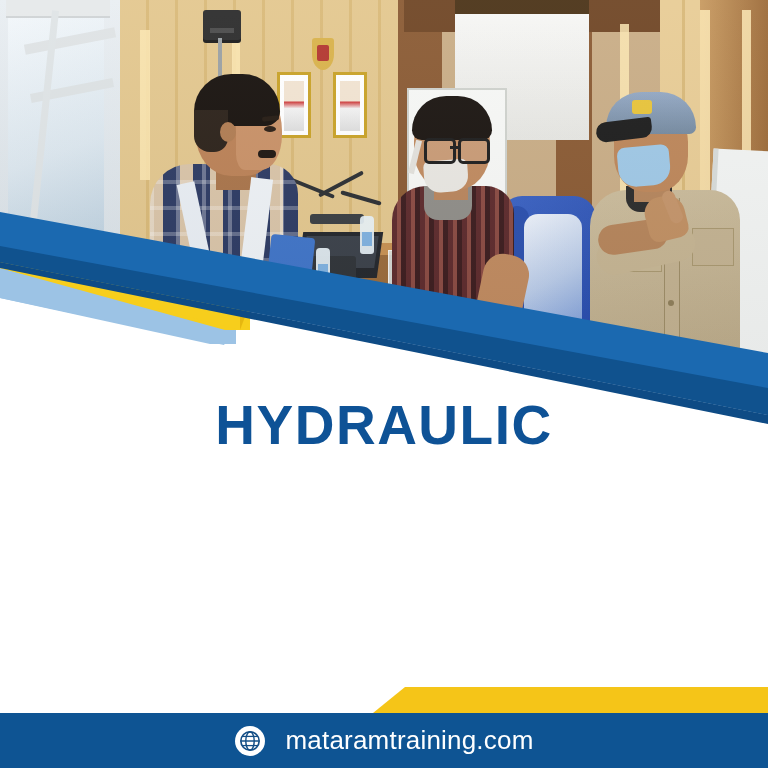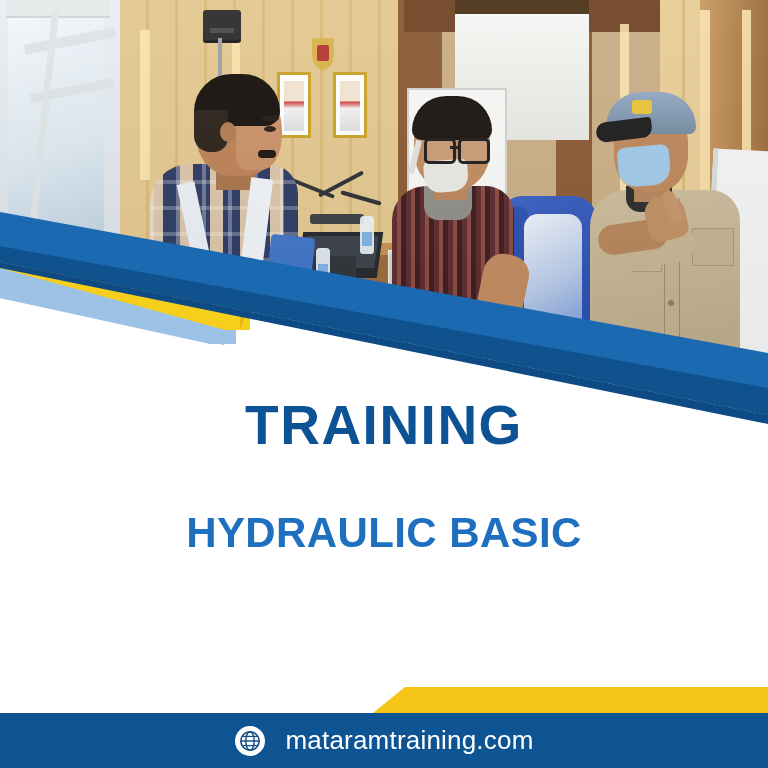--- a/index.html
+++ b/index.html
@@ -279,22 +279,21 @@
     <polygon points="0,227 250,272 250,330 225,330 0,268" fill="#F7CE1C"></polygon>
     <polygon points="0,227 262,272 240,330 0,268" fill="#F7CE1C"></polygon>
     <polygon points="240,272 262,272 240,330" fill="#E6B70F"></polygon>
 
     <polygon points="0,212 768,353 768,415 0,262" fill="#1B69B0"></polygon>
     <polygon points="0,246 768,388 768,415 0,262" fill="#10528E"></polygon>
     <polygon points="0,262 768,415 768,424 0,268" fill="#0E4B85"></polygon>
   </svg>
 
 
-  <div class="title-main">TRAINING</div>
-  <div class="title-sub">HYDRAULIC BASIC</div>
+  <div class="title-main">HYDRAULIC</div>
 
   <svg class="footer-yellow" viewBox="0 0 768 768">
     <polygon points="405,687 768,687 768,713 373,713" fill="#F5C518"></polygon>
   </svg>
 
   <div class="footer-bar">
     <span class="globe">
       <svg width="22" height="22" viewBox="0 0 24 24">
         <circle cx="12" cy="12" r="10" fill="none" stroke="#134E86" stroke-width="1.8"></circle>
         <ellipse cx="12" cy="12" rx="4.6" ry="10" fill="none" stroke="#134E86" stroke-width="1.6"></ellipse>

